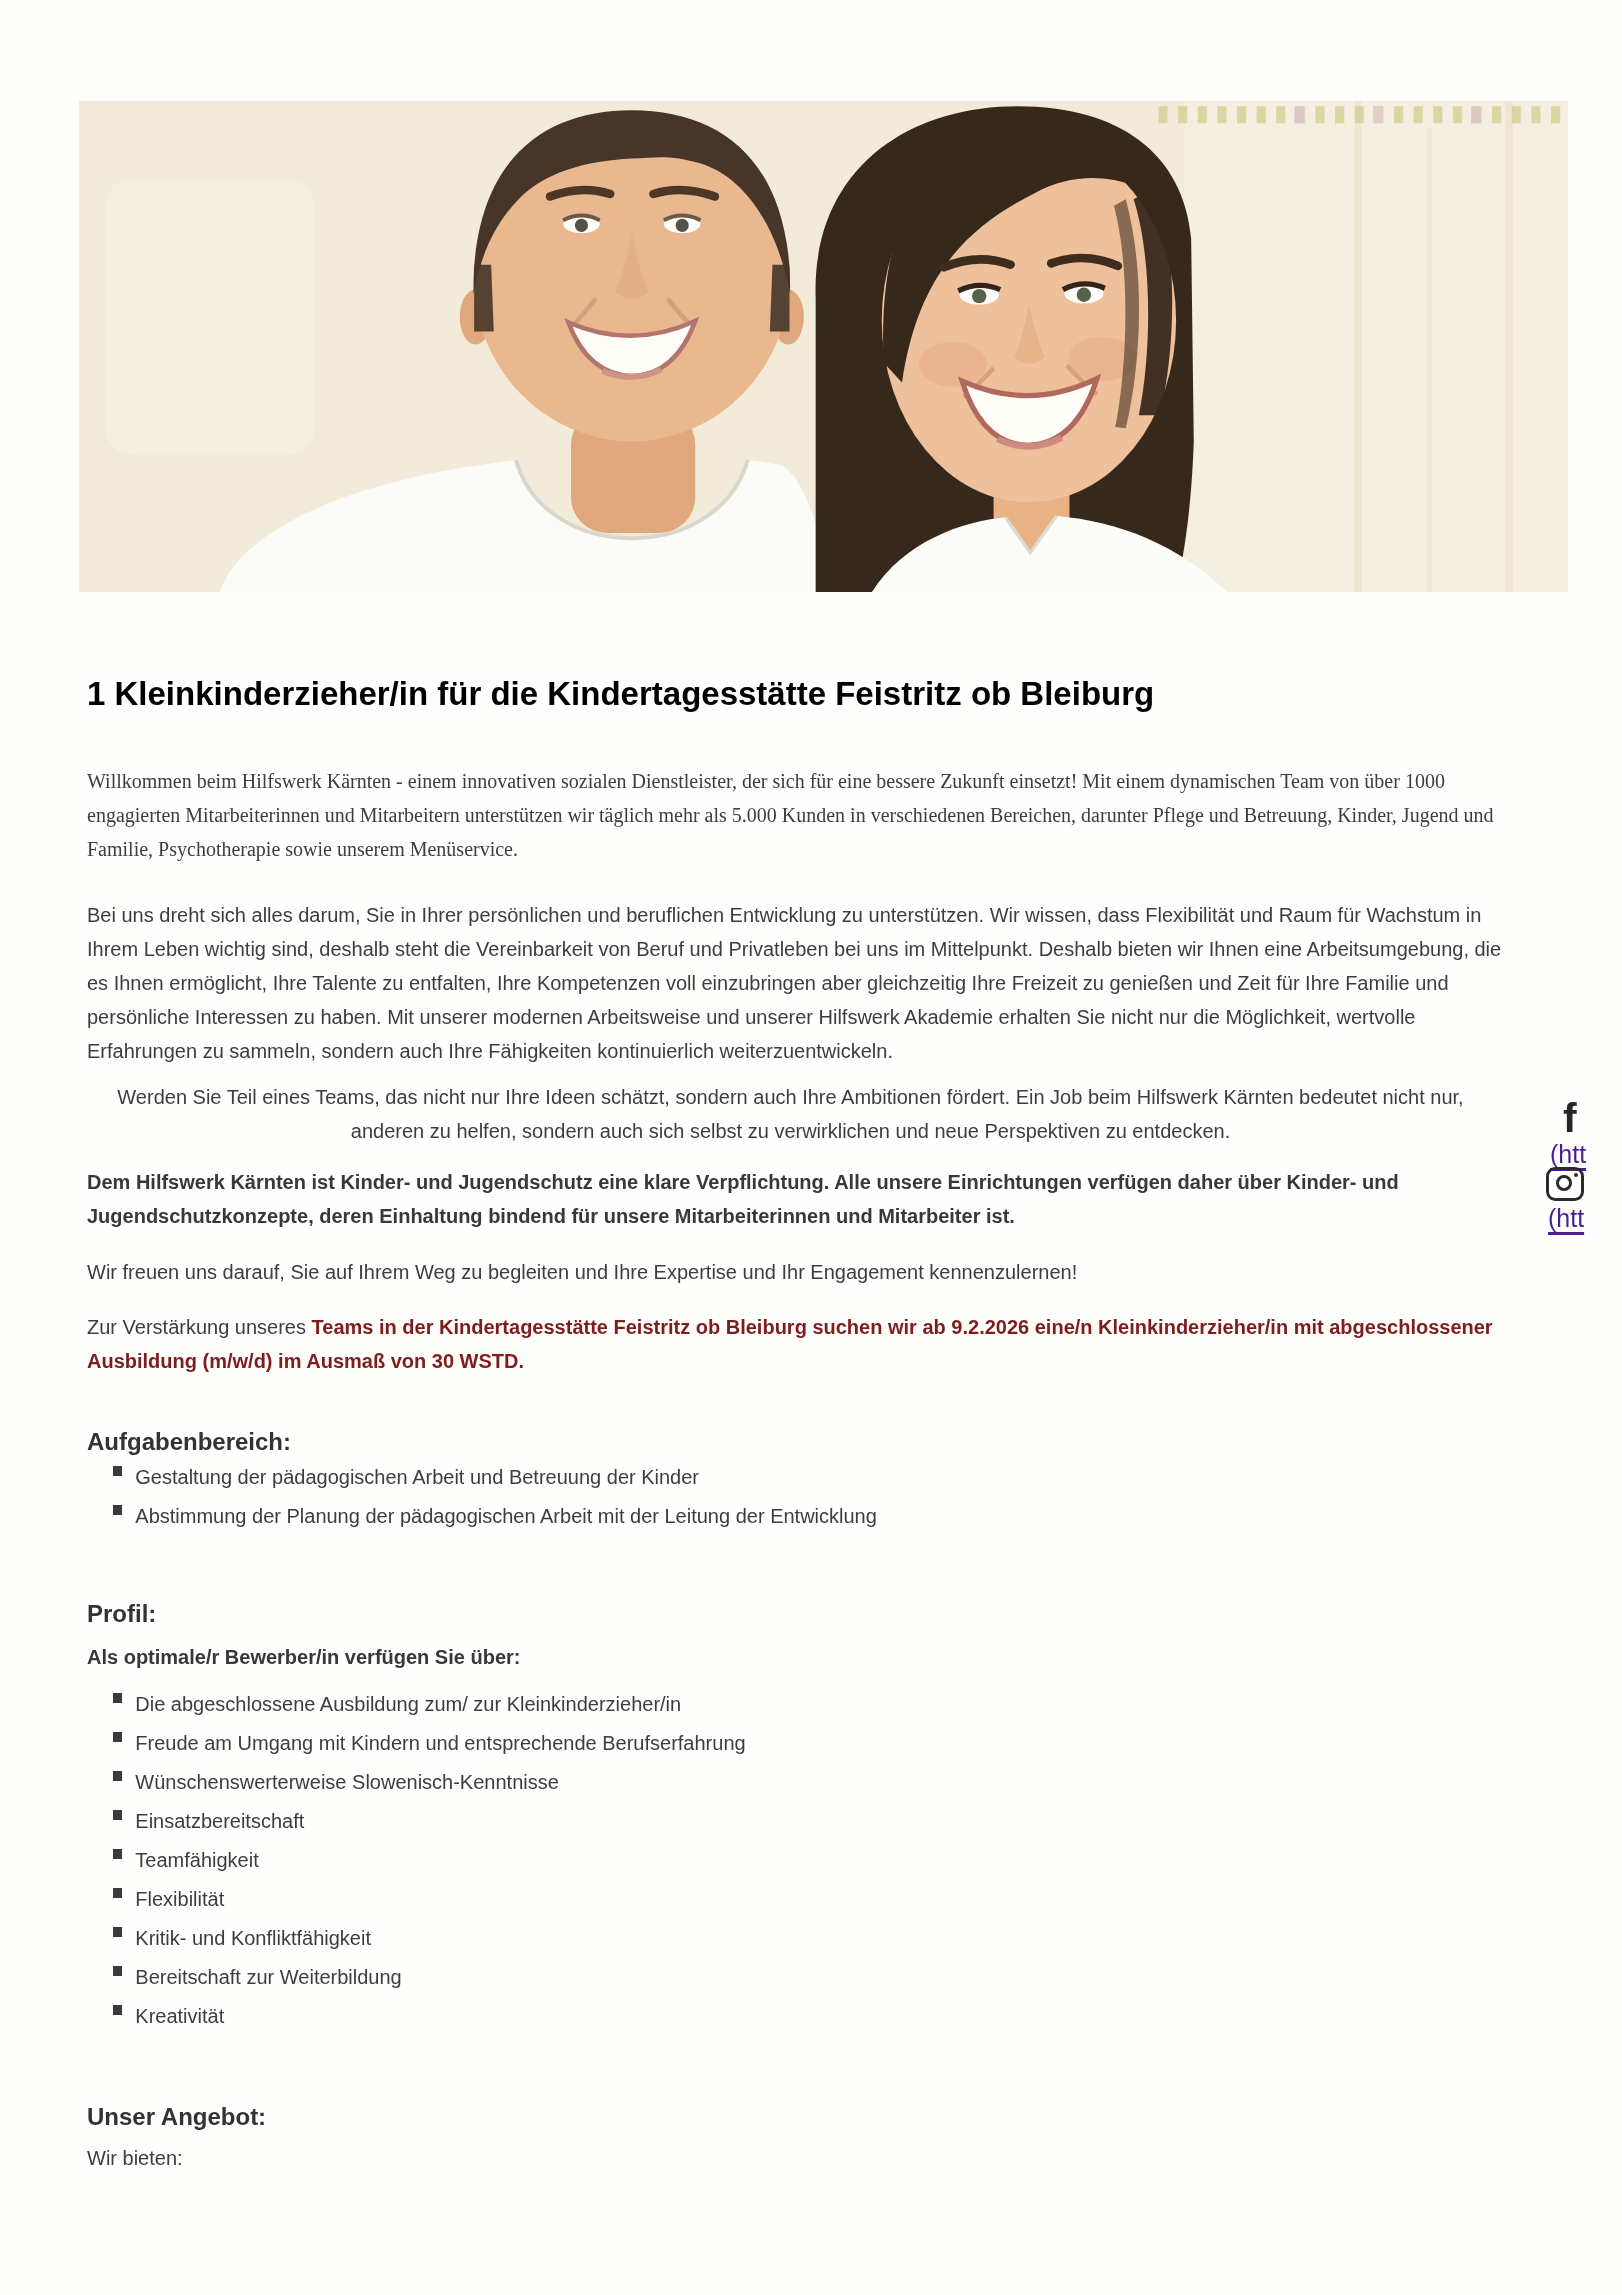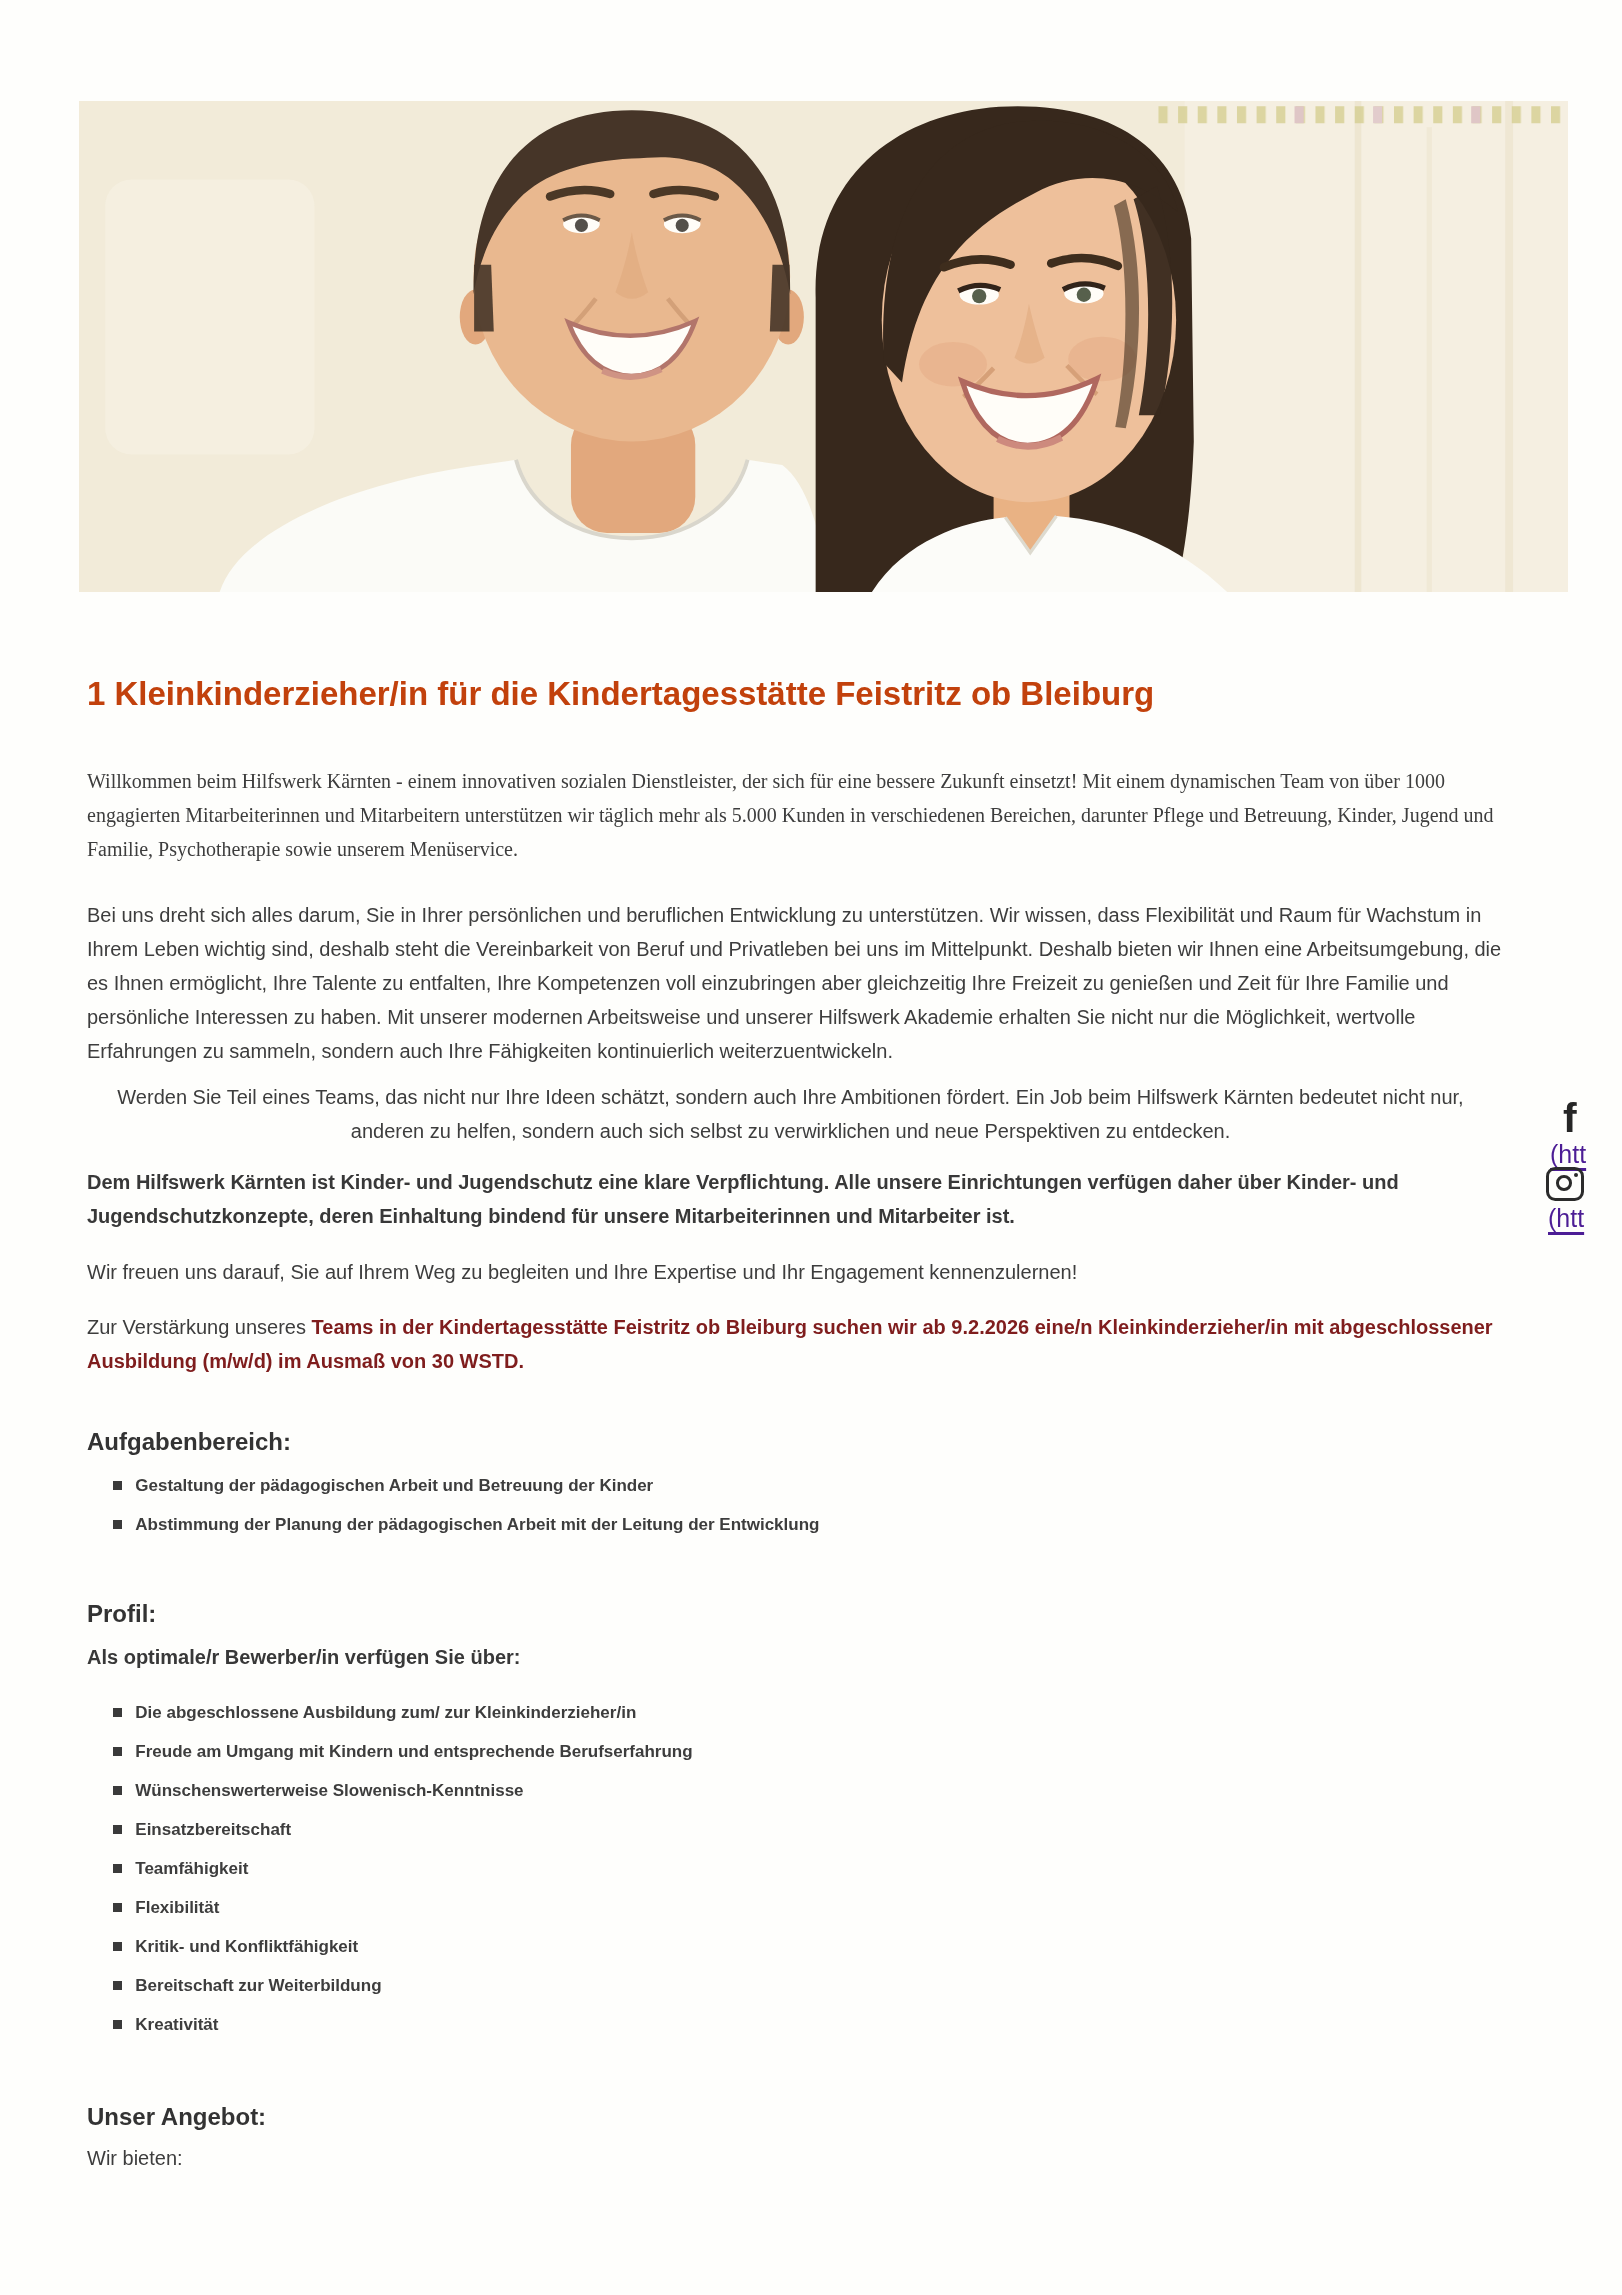--- a/index.html
+++ b/index.html
@@ -17,21 +17,21 @@
     position: absolute; left: 79px; top: 101px;
     width: 1489px; height: 491px;
     background: #f2ebd9;
   }
   .photo svg { display: block; width: 100%; height: 100%; }
 
   .doc-title {
     position: absolute; left: 87px; top: 674px;
     width: 1440px;
     font-size: 33px; line-height: 39px; font-weight: 700;
-    color: #c2410c; margin: 0;
+    color: #000000; margin: 0;
   }
   .para {
     position: absolute; left: 87px;
     width: 1440px;
     font-size: 20px; line-height: 34px;
     margin: 0; color: #3d3d3d;
   }
   .para.bold { font-weight: 700; color: #383838; }
   .p1 { top: 764px; font-family: Liberation Serif, serif; }
   .p2 { top: 898px; }
@@ -52,22 +52,22 @@
   .sub-bold { top: 1640px; font-weight: 700; color: #383838; }
   .p-lead { top: 2141px; }
 
   ul.bullet-list {
     position: absolute; left: 87px; margin: 0; padding: 0;
     list-style: none; width: 1440px;
   }
   .ul-tasks { top: 1466px; }
   .ul-profile { top: 1693px; }
   ul.bullet-list li {
-    display: flex; align-items: center;
-    height: 39px; font-size: 17px; color: #3d3d3d; font-weight: bold;
+    display: flex; 
+    height: 39px; font-size: 20px; color: #3d3d3d;
   }
   .bullet-square {
     width: 9.8px; height: 9.8px; background: #3a3a3a;
     margin-left: 25.5px; margin-right: 13px; flex: none;
   }
 
   .social { position: absolute; inset: 0; pointer-events: none; }
   .fb-glyph {
     position: absolute; left: 1563px; top: 1098px;
     font-size: 41px; line-height: 41px; font-weight: 800; color: #262626;

